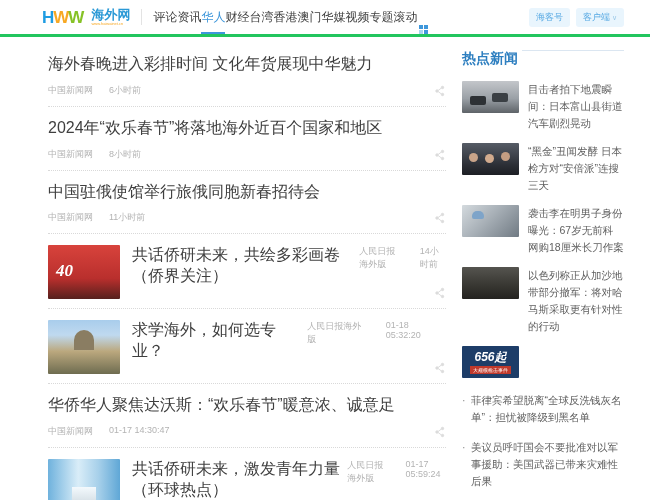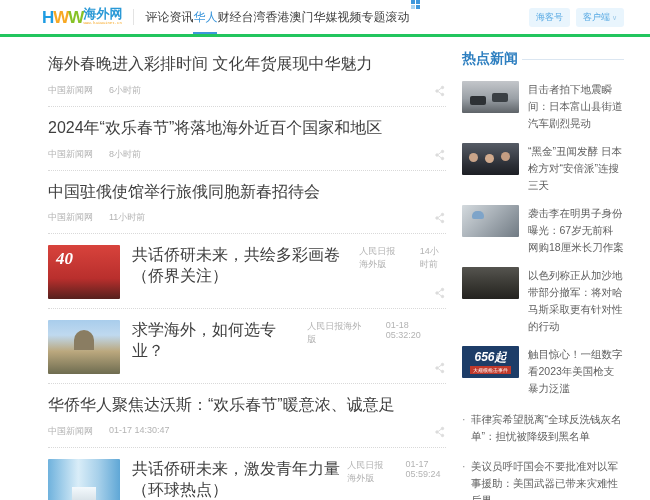--- a/index.html
+++ b/index.html
@@ -4,25 +4,25 @@
 <style>
   * { margin:0; padding:0; box-sizing:border-box; }
   html,body { width:650px; height:500px; overflow:hidden; background:#fff;
     font-family:"Liberation Sans","DejaVu Sans",sans-serif; }
   
   .header { height:37px; display:flex; align-items:center; padding:0 26px 0 42px;
     border-bottom:3px solid #22c55e; background:#fff; }
   .logo { display:flex; align-items:center; cursor:pointer; }
   .logo-hww { font-size:17px; font-weight:800; letter-spacing:-1px; line-height:1; }
   .logo-hww .h { color:#1e9ce2; } .logo-hww .w1 { color:#f7a823; } .logo-hww .w2 { color:#86c226; }
-  .logo-cn { margin-left:0; display:flex; flex-direction:column;font-family:Liberation Mono, monospace; }
+  .logo-cn { margin-left:8px; display:flex; flex-direction:column; }
   .logo-name { font-size:13px; font-weight:bold; color:#2a99d6; line-height:1; }
   .logo-sub { font-size:4px; color:#f7a823; line-height:1.4; }
   .v-divider { width:1px; height:16px; background:#e3e3e3; margin:0 11px; }
-  .nav { display:flex; align-items:flex-start; height:100%; }
+  .nav { display:flex; align-items:flex-end; height:100%; }
   .nav-item { font-size:12px; color:#404040; height:100%; display:flex; align-items:center;
     cursor:pointer; position:relative; white-space:nowrap; }
   .nav-item.active { color:#3e97db; }
   .nav-item.active::after { content:""; position:absolute; left:0; right:0; bottom:0;
     height:2px; background:#3e97db; }
   .grid-icon { display:inline-grid; grid-template-columns:4px 4px; grid-gap:1px; margin-left:2px; cursor:pointer; }
   .grid-icon i { width:4px; height:4px; background:#3e97db; }
   .grid-icon i:nth-child(3){ background:#a9d4f1; }
   .header-actions { margin-left:auto; display:flex; gap:6px; }
   .pill { background:#e9f5fd; color:#57a9e3; font-size:9px; padding:3px 7px;
@@ -36,30 +36,30 @@
   .row { position:relative; border-bottom:1px dotted #d9d9d9; padding:11px 0 9px; cursor:pointer; }
   .a-title { font-size:16px; color:#3f3f3f; font-weight:500; line-height:1.3; }
   .a-meta { margin-top:9px; font-size:9px; color:#b3b3b3; display:flex; gap:16px; }
   .row.thumb-row { display:flex; gap:12px; }
   .thumb { width:72px; height:54px; flex:0 0 72px; border-radius:1px; position:relative; overflow:hidden; }
   .thumb-body { flex:1; display:flex; flex-direction:row; justify-content:space-between; min-height:54px; }
   .thumb-body .a-meta { margin-top:0; }
   .share { position:absolute; right:0; bottom:9px; width:12px; height:12px; opacity:.85; cursor:pointer; }
   
   .t-red40 { background:linear-gradient(180deg,#d8433c 0%,#b92f2d 62%,#56201d 100%); }
-  .t-red40 .t40 { position:absolute; left:8px; top:4px; color:#fff; font-size:17px;
+  .t-red40 .t40 { position:absolute; left:8px; top:16px; color:#fff; font-size:17px;
     font-weight:bold; font-style:italic; font-family:"Liberation Serif",serif; }
   .t-oxford { background:linear-gradient(180deg,#a9cdec 0%,#bfd9ef 28%,#bba87e 58%,#6e6c50 100%); }
   .t-oxford::after { content:""; position:absolute; left:26px; top:10px; width:20px; height:20px;
     border-radius:50% 50% 0 0; background:#8a7d62; }
   .t-expo { background:linear-gradient(90deg,#6fb2dd 0%,#d9edf8 42%,#a7d0ea 70%,#5fa7d6 100%); }
   .t-expo::after { content:""; position:absolute; left:24px; bottom:0; width:24px; height:26px;
     background:linear-gradient(180deg,#f3f9fd,#c2ced6); }
   
-  .side-head { display:flex; align-items:center; gap:4px; margin:7px 0 13px; }
+  .side-head { display:flex; gap:4px; margin:7px 0 13px; }
   .side-title { font-size:14px; font-weight:bold; color:#2e7fc0; white-space:nowrap; }
   .side-line { flex:1; height:1px; background:#dbe6f1; }
   .s-item { display:flex; gap:9px; margin-bottom:11px; cursor:pointer; }
   .s-thumb { width:57px; height:32px; flex:0 0 57px; position:relative; overflow:hidden; border-radius:1px; }
   .s-text { font-size:10.5px; color:#5f5f5f; line-height:1.62; }
   .s-quake { background:linear-gradient(180deg,#c3c6ca 0%,#9aa0a6 55%,#5e6368 100%); }
   .s-quake::after { content:""; position:absolute; left:8px; bottom:8px; width:16px; height:9px;
     border-radius:2px; background:#2d3135; box-shadow:22px -3px 0 #3a3f44; }
   .s-scandal { background:linear-gradient(180deg,#565c66 0%,#2b2e35 70%,#1d1f24 100%); }
   .s-scandal::after { content:""; position:absolute; left:7px; top:10px; width:9px; height:9px;
@@ -273,21 +273,20 @@
     <div class="s-item">
       <div class="s-thumb s-gaza"></div>
       <div class="s-text">以色列称正从加沙地带部分撤军：将对哈马斯采取更有针对性的行动</div>
     </div>
 
     <div class="s-item">
       <div class="s-thumb s-guns">
         <span class="g-big">656起</span>
         <span class="g-small">大规模枪击事件</span>
       </div>
-      <div class="s-text">触目惊心！一组数字看2023年美国枪支暴力泛滥</div>
     </div>
 
     <div class="s-bullets">
       <div class="s-bullet">菲律宾希望脱离“全球反洗钱灰名单”：担忧被降级到黑名单</div>
       <div class="s-bullet">美议员呼吁国会不要批准对以军事援助：美国武器已带来灾难性后果</div>
 
     </div>
   </div>
 </div>
 

